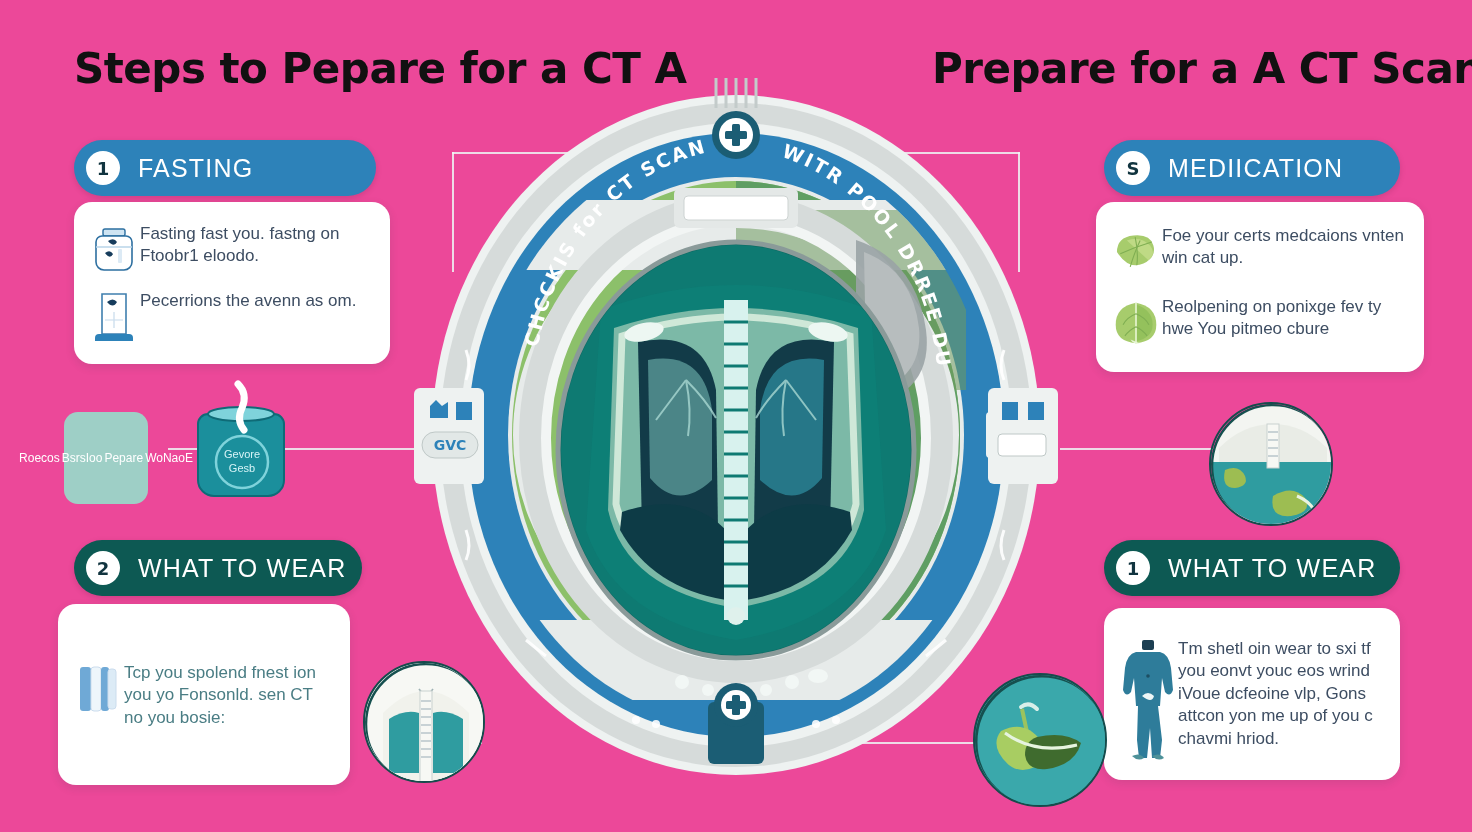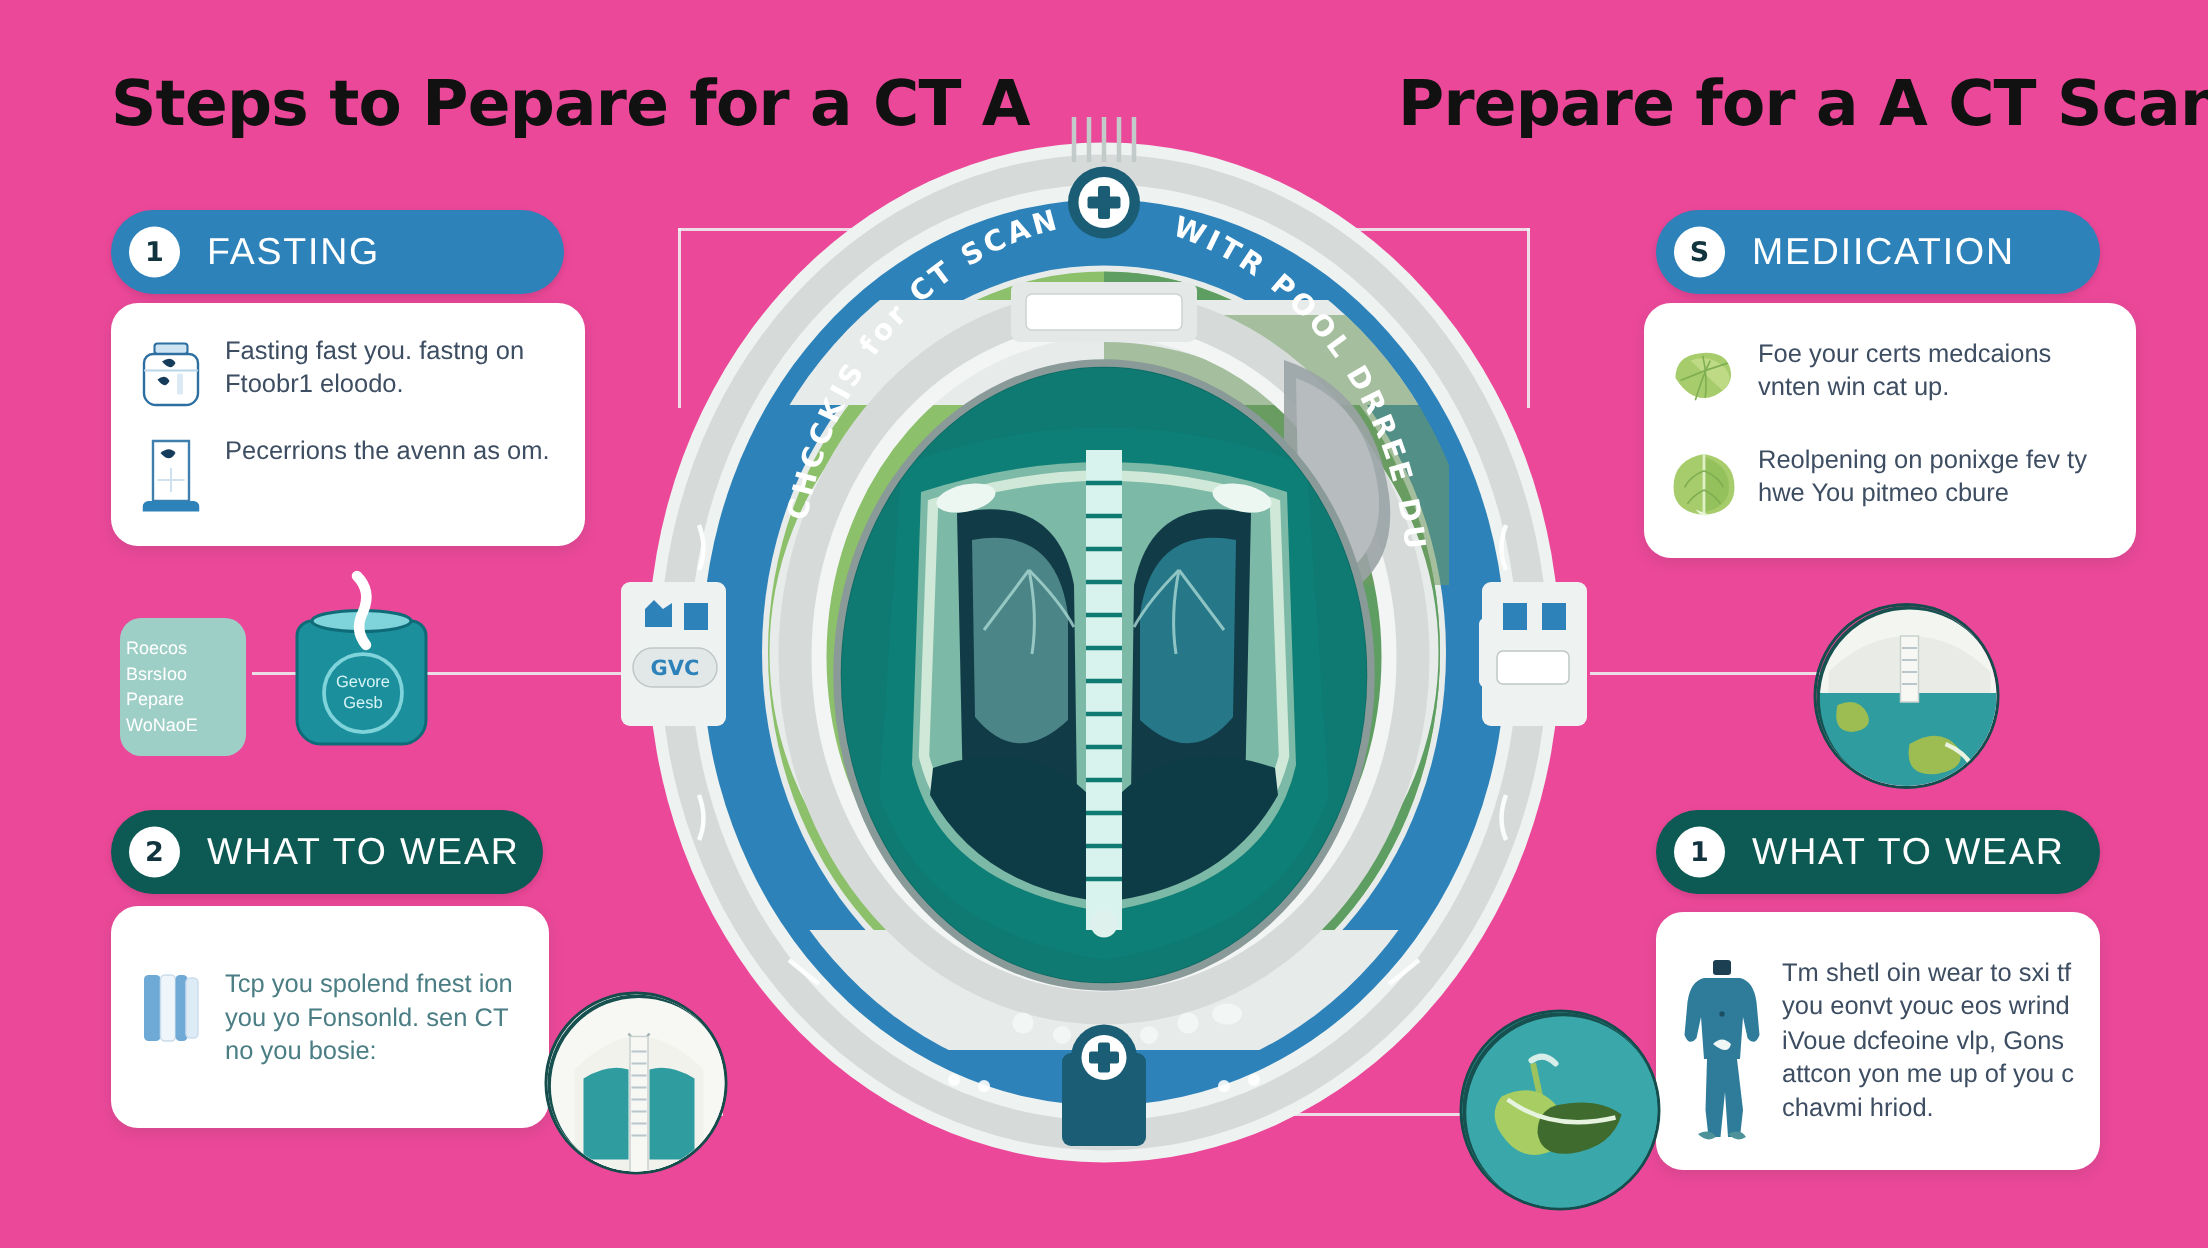--- a/index.html
+++ b/index.html
@@ -98,21 +98,21 @@
     box-shadow: 0 3px 10px rgba(30,60,60,0.12);
     box-sizing: border-box;
     padding: 14px 16px;
     display: flex;
     flex-direction: column;
     justify-content: space-around;
   }
   .card-row {
     display: flex;
     align-items: flex-start;
-    gap: 12px;
+    gap: 2px;
   }
   .card-ico {
     width: 48px;
     height: 58px;
     flex: 0 0 auto;
     display: flex;
     align-items: center;
     justify-content: center;
   }
   .card-txt {
@@ -138,30 +138,30 @@
     position: absolute;
     border-radius: 50%;
     overflow: hidden;
     border: 2px solid #154c4c;
     box-sizing: border-box;
   }
 
   
   #chip-left {
     position: absolute;
-    left: 80px;
+    left: 64px;
     top: 412px;
     width: 84px;
     height: 92px;
     border-radius: 14px;
     background: #9ecfc6;
     display: flex;
-    flex-direction: column;
+    flex-direction: row;
     justify-content: center;
-    align-items: flex-start;
+    align-items: center;
     gap: 2px;
     padding: 4px;
     box-sizing: border-box;
   }
   .chip-line {
     color: #ffffff;
     font-size: 12px;
     font-family: "Liberation Sans", sans-serif;
     text-align: center;
     line-height: 1.25;
@@ -407,21 +407,21 @@
       <text x="66" y="80" text-anchor="middle" font-family="Liberation Sans, sans-serif" font-size="11" fill="#d7f4f7">Gevore</text>
       <text x="66" y="94" text-anchor="middle" font-family="Liberation Sans, sans-serif" font-size="11" fill="#d7f4f7">Gesb</text>
     </svg>
   </div>
 
   <div class="hdr hdr-teal" style="left:74px; top:540px; width:288px;">
     <div class="hdr-badge">2</div>
     <div class="hdr-label">WHAT TO WEAR</div>
   </div>
 
-  <div class="card" style="left:74px; top:604px; width:292px; height:148px;">
+  <div class="card" style="left:58px; top:604px; width:292px; height:181px;">
     <div class="card-row">
       <div class="card-ico">
         <svg width="42" height="52" viewBox="0 0 42 52">
           <rect x="3" y="4" width="11" height="44" rx="3" fill="#6fa9d6"></rect>
           <rect x="14" y="4" width="10" height="44" rx="3" fill="#eef6fb" stroke="#cbdced"></rect>
           <rect x="24" y="4" width="8" height="44" rx="3" fill="#6fa9d6"></rect>
           <rect x="31" y="6" width="8" height="40" rx="3" fill="#dcebf6" stroke="#cbdced"></rect>
         </svg>
       </div>
       <div class="card-txt teal">Tcp you spolend fnest ion you yo Fonsonld. sen CT no you bosie:</div>

